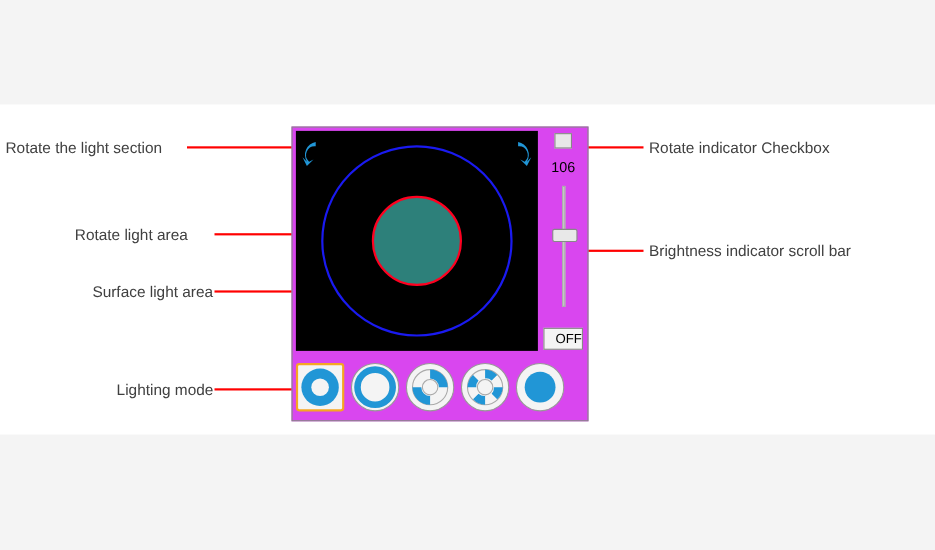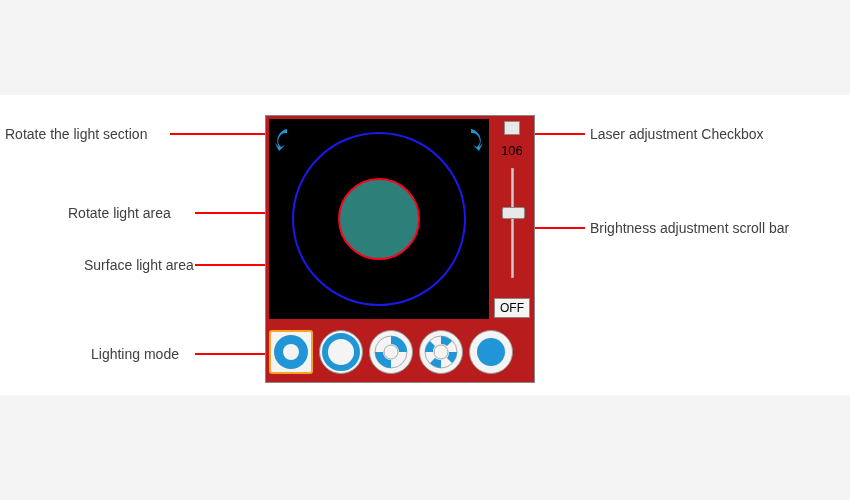--- a/index.html
+++ b/index.html
@@ -45,21 +45,21 @@
     left: -1px;
     border-left: none;
     border-right: 8px solid #ff0000;
   }
   .panel {
     position: absolute;
     top: 115px;
     left: 265px;
     width: 270px;
     height: 268px;
-    background: #b91c1c;
+    background: #d946ef;
     border: 1px solid #888;
   }
   .light-area {
     position: absolute;
     top: 3px;
     left: 3px;
     width: 220px;
     height: 200px;
     background: #000;
   }
@@ -104,21 +104,21 @@
   }
   .off-button {
     position: absolute;
     top: 182px;
     left: 228px;
     width: 36px;
     height: 20px;
     background: #f4f4f4;
     border: 1px solid #888;
     font-size: 12px;
-    text-align: center;
+    text-align: right;
     line-height: 18px;
   }
   .mode-row {
     position: absolute;
     top: 210px;
     left: 3px;
     width: 260px;
     height: 52px;
     display: flex;
     gap: 6px;
@@ -147,27 +147,27 @@
 
 <div class="annotation" style="top:126px;left:5px">Rotate the light section</div>
 <div class="arrow" style="top:133px;left:170px;width:115px"></div>
 
 <div class="annotation" style="top:205px;left:68px">Rotate light area</div>
 <div class="arrow" style="top:212px;left:195px;width:180px"></div>
 
 <div class="annotation" style="top:257px;left:84px">Surface light area</div>
 <div class="arrow" style="top:264px;left:195px;width:110px"></div>
 
-<div class="annotation" style="top:346px;left:91px">Lighting mode</div>
+<div class="annotation" style="top:346px;left:106px">Lighting mode</div>
 <div class="arrow" style="top:353px;left:195px;width:80px"></div>
 
-<div class="annotation" style="top:126px;left:590px">Laser adjustment Checkbox</div>
+<div class="annotation" style="top:126px;left:590px">Rotate indicator Checkbox</div>
 <div class="arrow left" style="top:133px;left:510px;width:75px"></div>
 
-<div class="annotation" style="top:220px;left:590px">Brightness adjustment scroll bar</div>
+<div class="annotation" style="top:220px;left:590px">Brightness indicator scroll bar</div>
 <div class="arrow left" style="top:227px;left:525px;width:60px"></div>
 
 <div class="panel">
   <div class="light-area">
     <svg width="220" height="200">
 
       <path d="M 18 10 A 12 12 0 0 0 10 28 L 6 24 L 10 32 L 16 26 L 12 28 A 8 8 0 0 1 18 14 Z" fill="#2196d6"></path>
       <path d="M 202 10 A 12 12 0 0 1 210 28 L 214 24 L 210 32 L 204 26 L 208 28 A 8 8 0 0 0 202 14 Z" fill="#2196d6"></path>
 
       <circle cx="110" cy="100" r="86" fill="none" stroke="#1a1af0" stroke-width="2"></circle>

